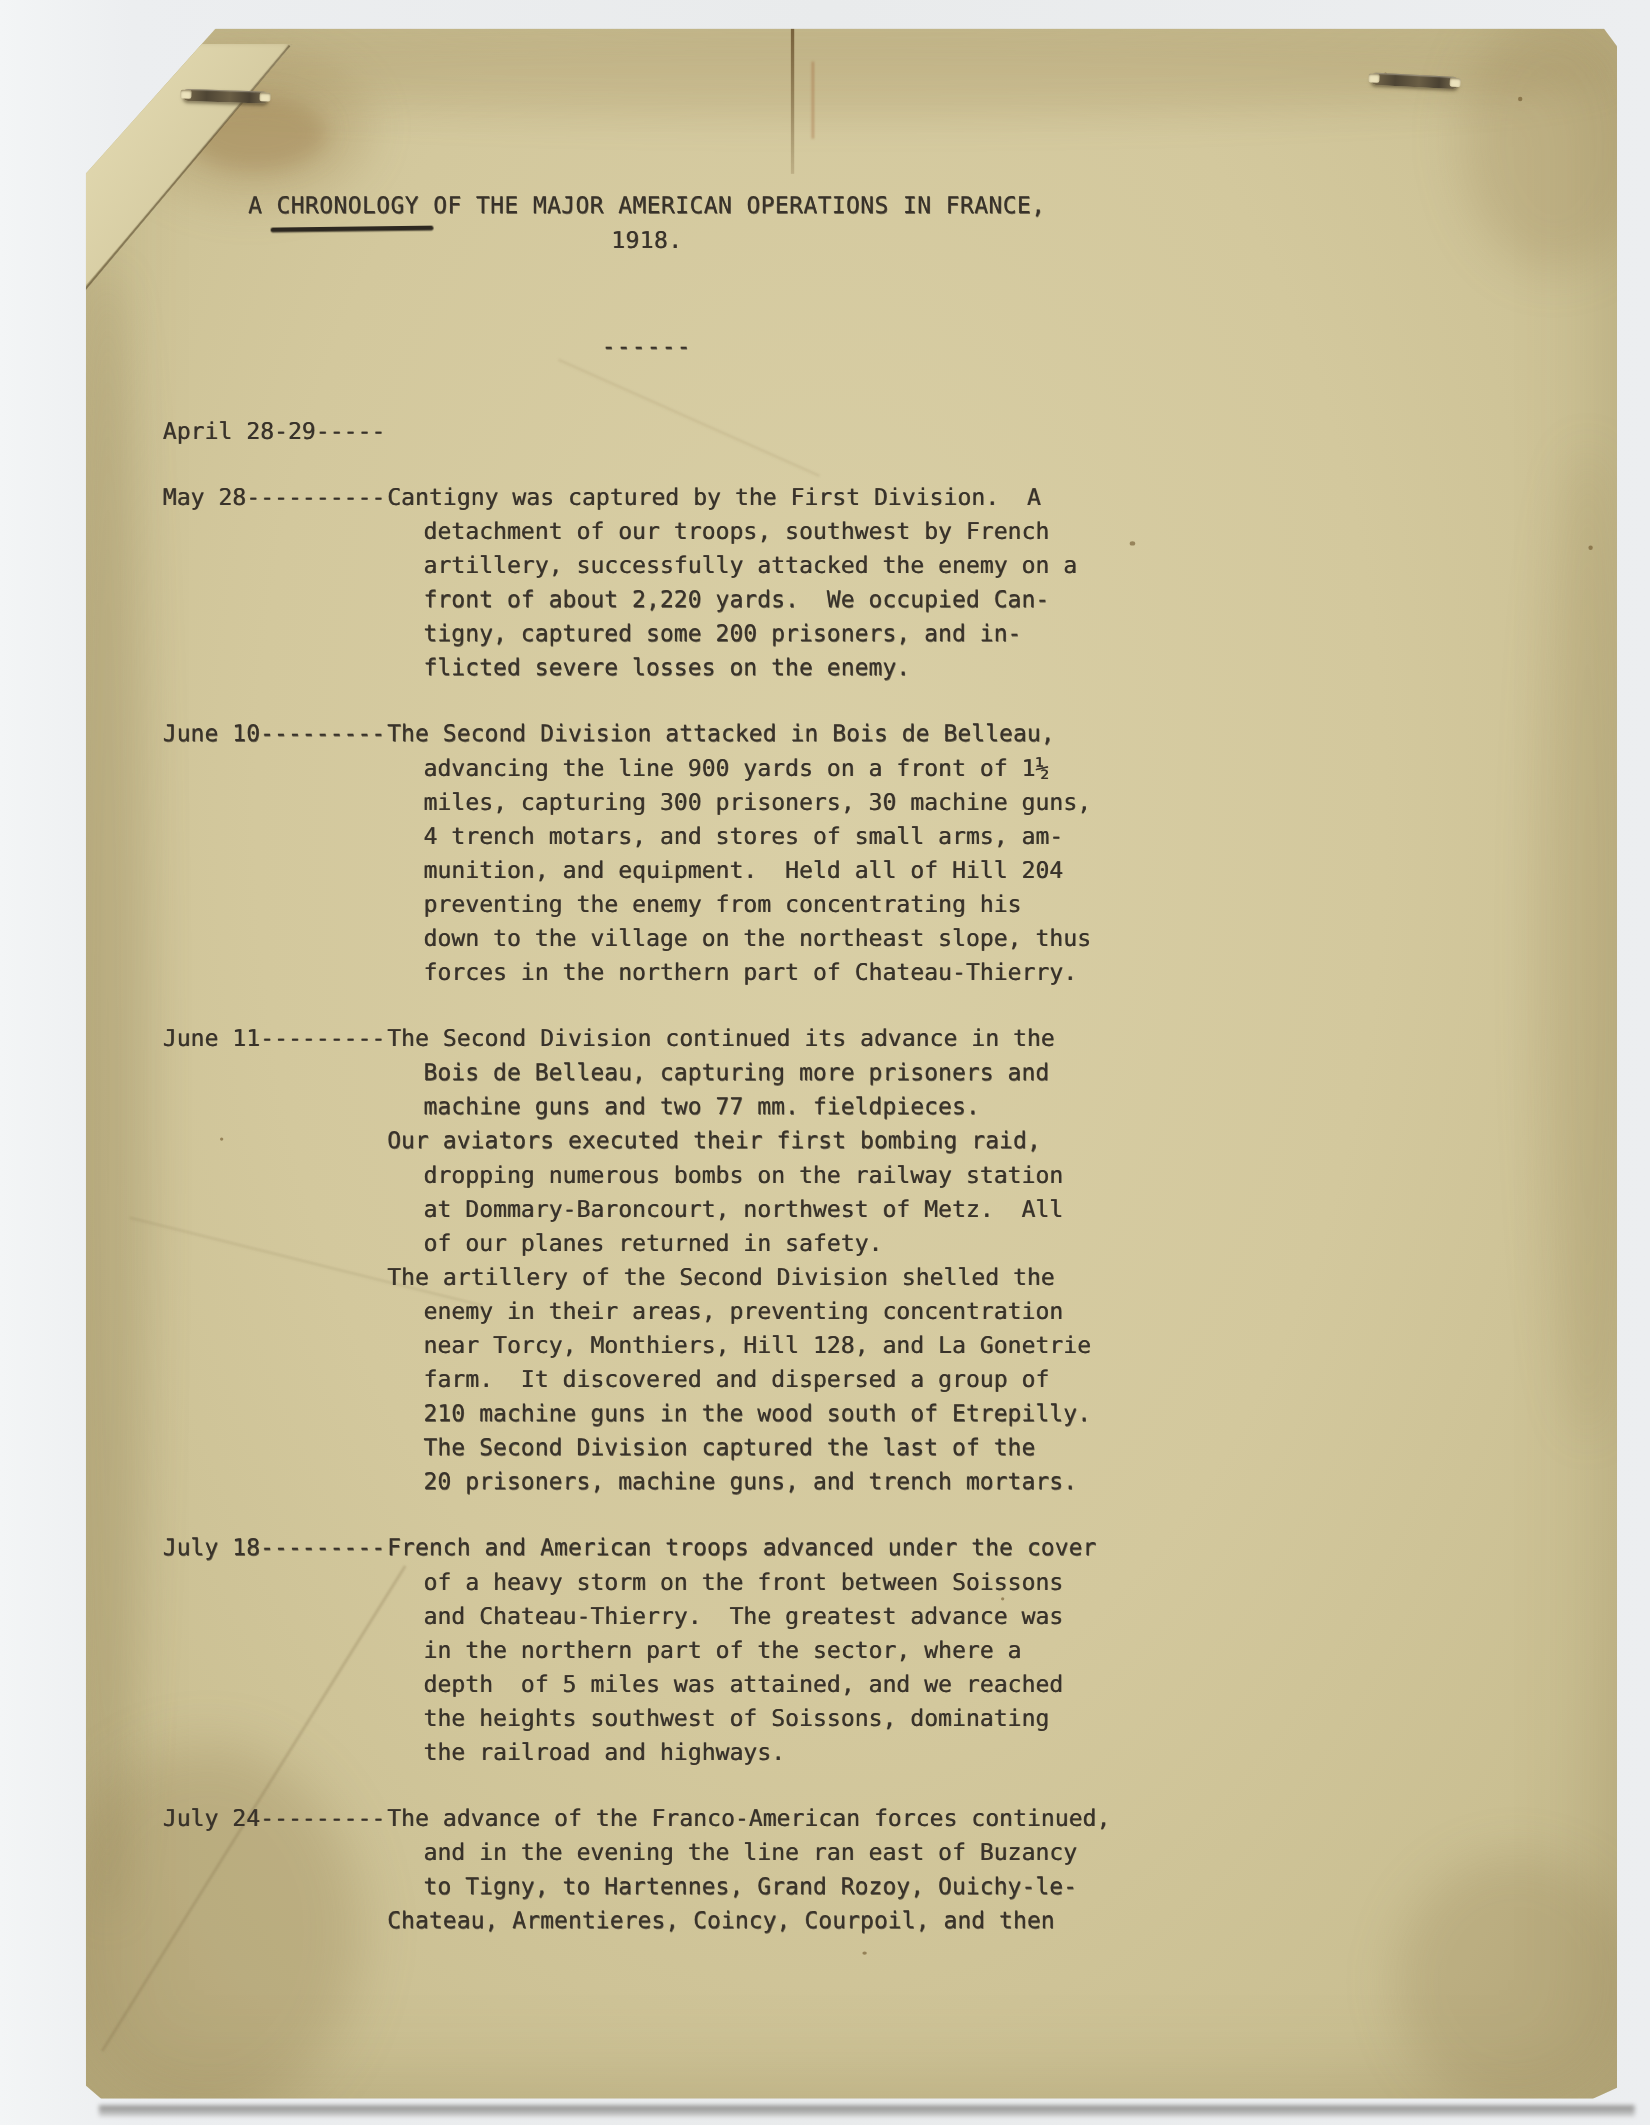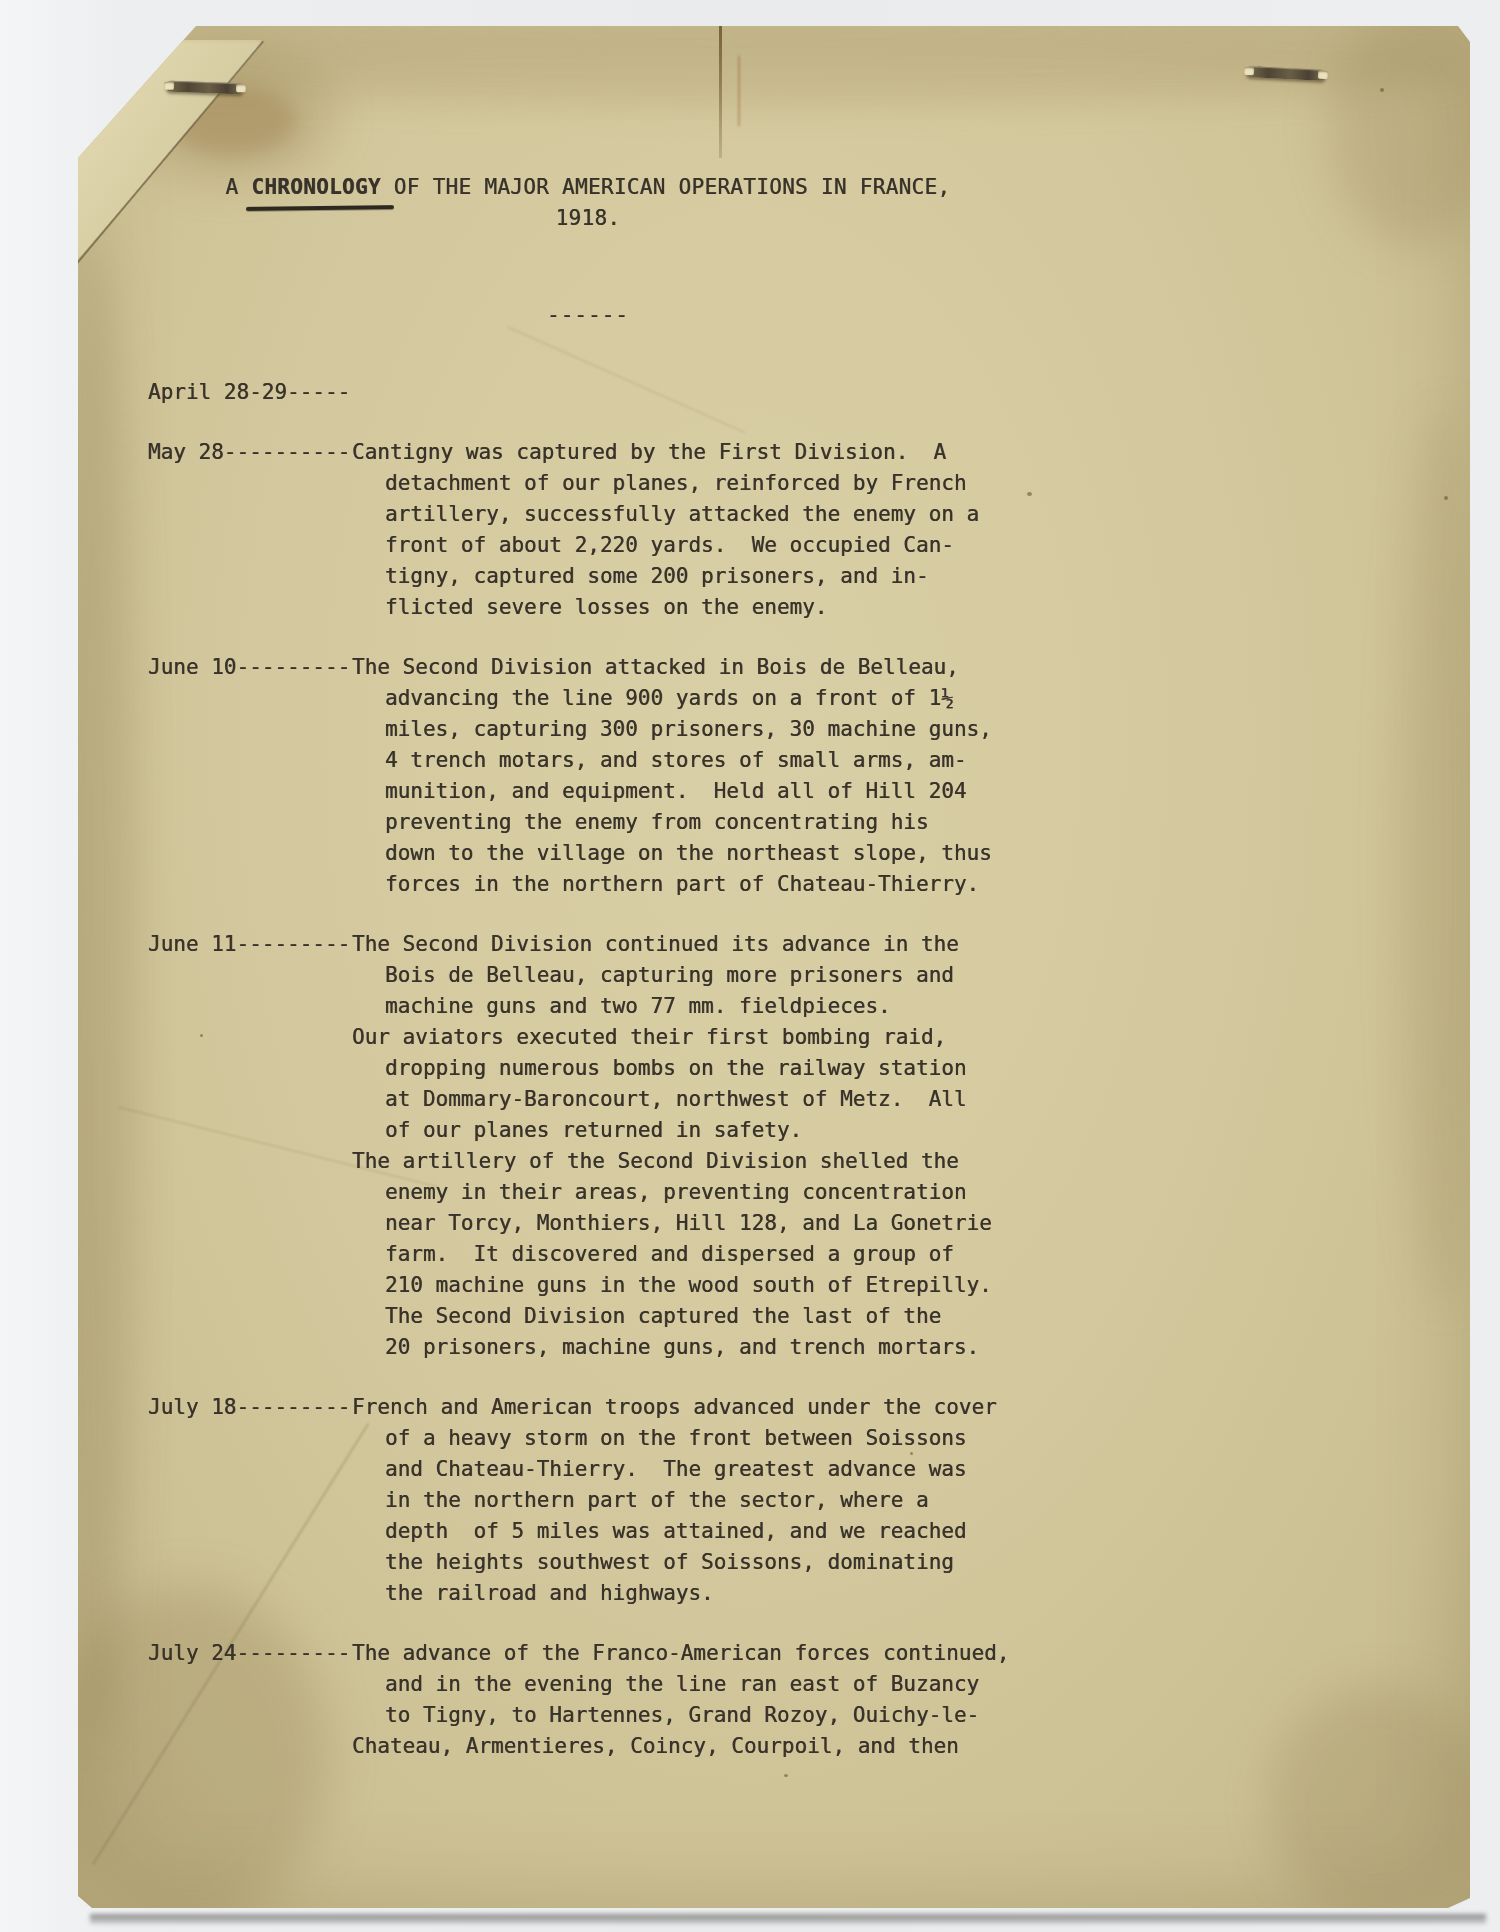--- a/index.html
+++ b/index.html
@@ -42,21 +42,21 @@
   }
   .staple::before{left:-2px;} .staple::after{right:-2px;}
 
   .content{position:absolute;left:70px;top:146px;width:880px;color:#38322a;}
   .typed{
     font-size:21px;line-height:31px;white-space:pre;
     text-shadow:0.4px 0.3px 0.6px rgba(50,44,36,.65), -0.3px 0 0.5px rgba(50,44,36,.3);
   }
   .title-block{text-align:center;}
   .title-line{letter-spacing:.3px;}
-  .uword{position:relative;display:inline-block;font-weight:bold;}
+  .uword{position:relative;display:inline-block;}
   .uword::after{
     content:"";position:absolute;left:-5px;right:-14px;bottom:-7px;height:4px;
     background:#2d2820;border-radius:2px;filter:blur(.4px);
     transform:rotate(-.7deg);box-shadow:0 1px 0 rgba(45,40,32,.35);
   }
   .sep{ text-align:center;margin-top:66px;letter-spacing:1px;}
   .entries{margin-top:46px;}
   .entry{display:grid;grid-template-columns:204px 1fr;margin-bottom:29px;}
   .entry-date{white-space:nowrap;overflow:hidden;}
   .line.ind{padding-left:33px;}
@@ -107,21 +107,21 @@
     <div class="entries">
   <div class="entry">
     <div class="typed entry-date">April 28-29-----</div>
   </div>
 
   <div class="entry">
     <div class="typed entry-date">May 28----------</div>
     <div class="entry-body">
             <div class="para">
               <div class="typed line">Cantigny was captured by the First Division.  A</div>
-              <div class="typed line ind">detachment of our planes, reinforced by French</div>
+              <div class="typed line ind">detachment of our troops, southwest by French</div>
               <div class="typed line ind">artillery, successfully attacked the enemy on a</div>
               <div class="typed line ind">front of about 2,220 yards.  We occupied Can-</div>
               <div class="typed line ind">tigny, captured some 200 prisoners, and in-</div>
               <div class="typed line ind">flicted severe losses on the enemy.</div>
             </div>
           </div>
   </div>
 
   <div class="entry">
     <div class="typed entry-date">June 10---------</div>

